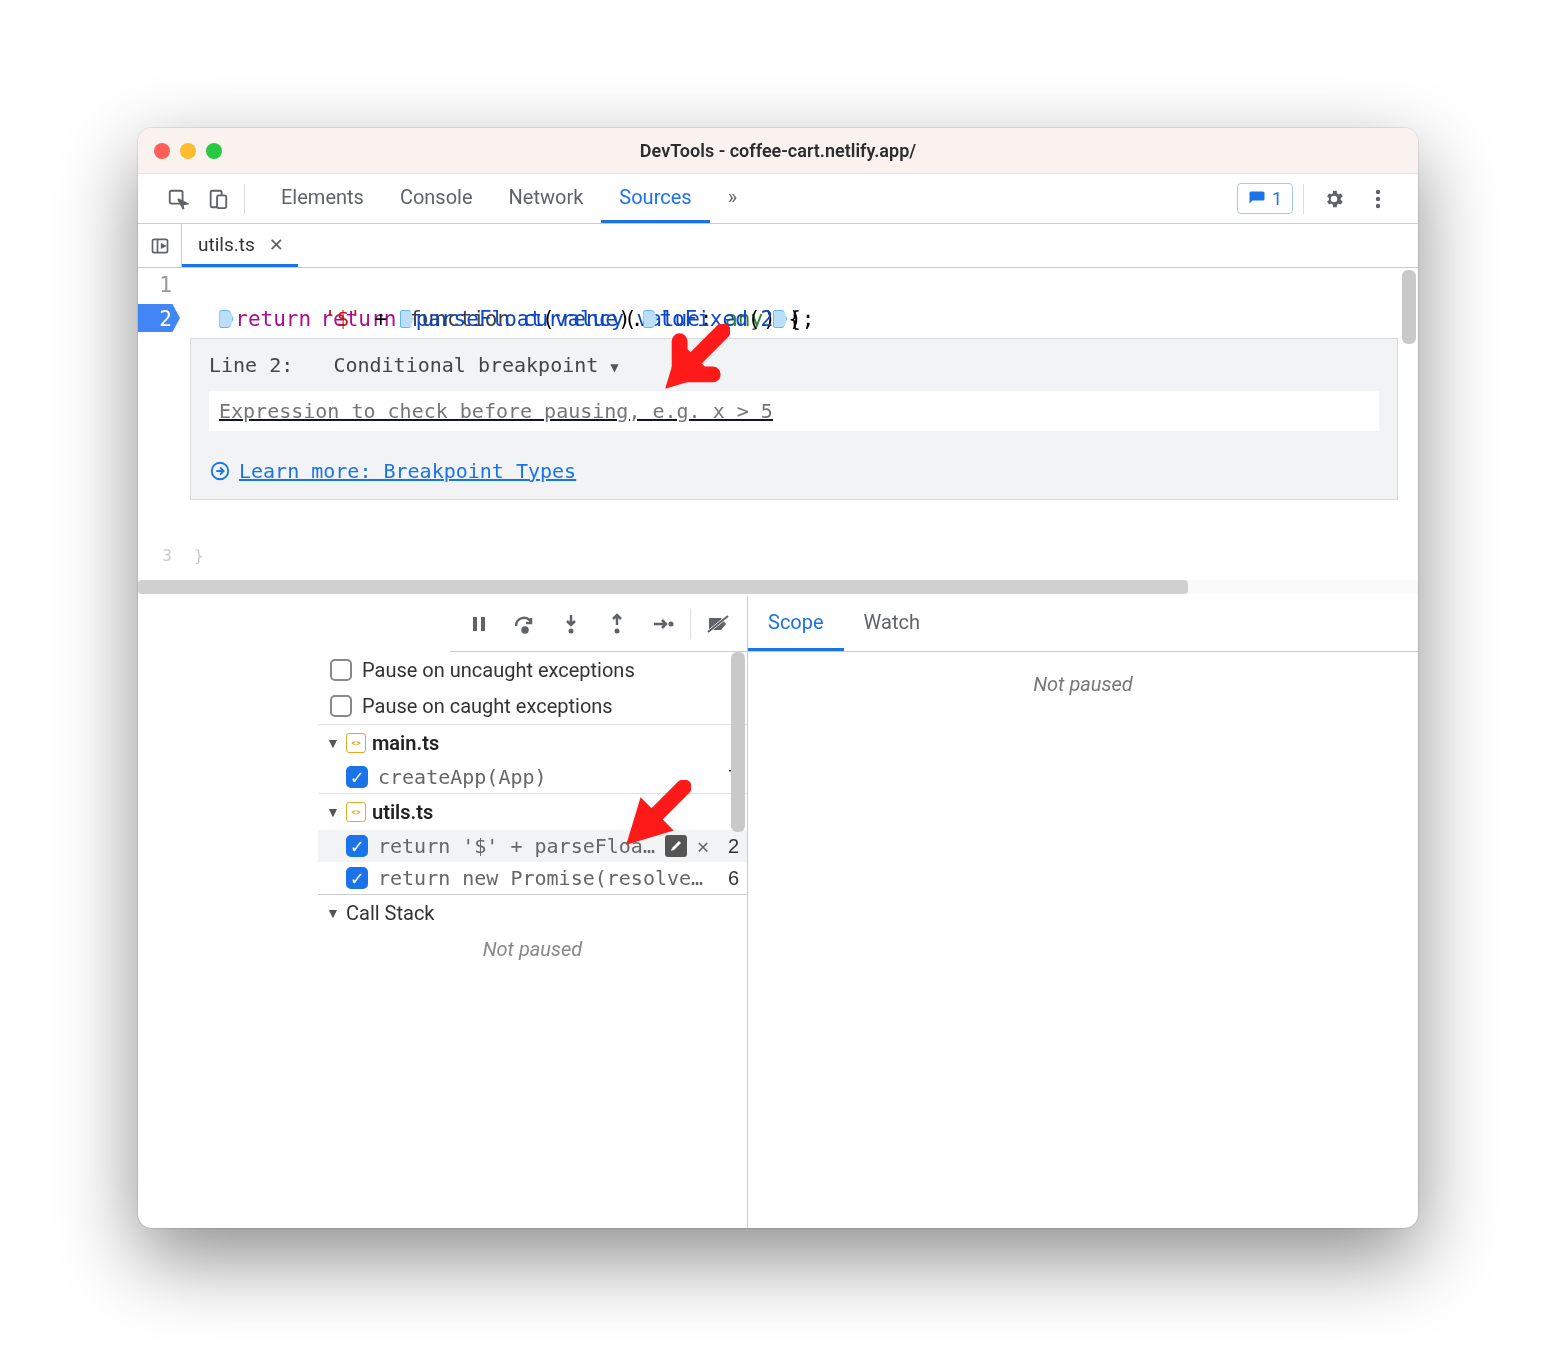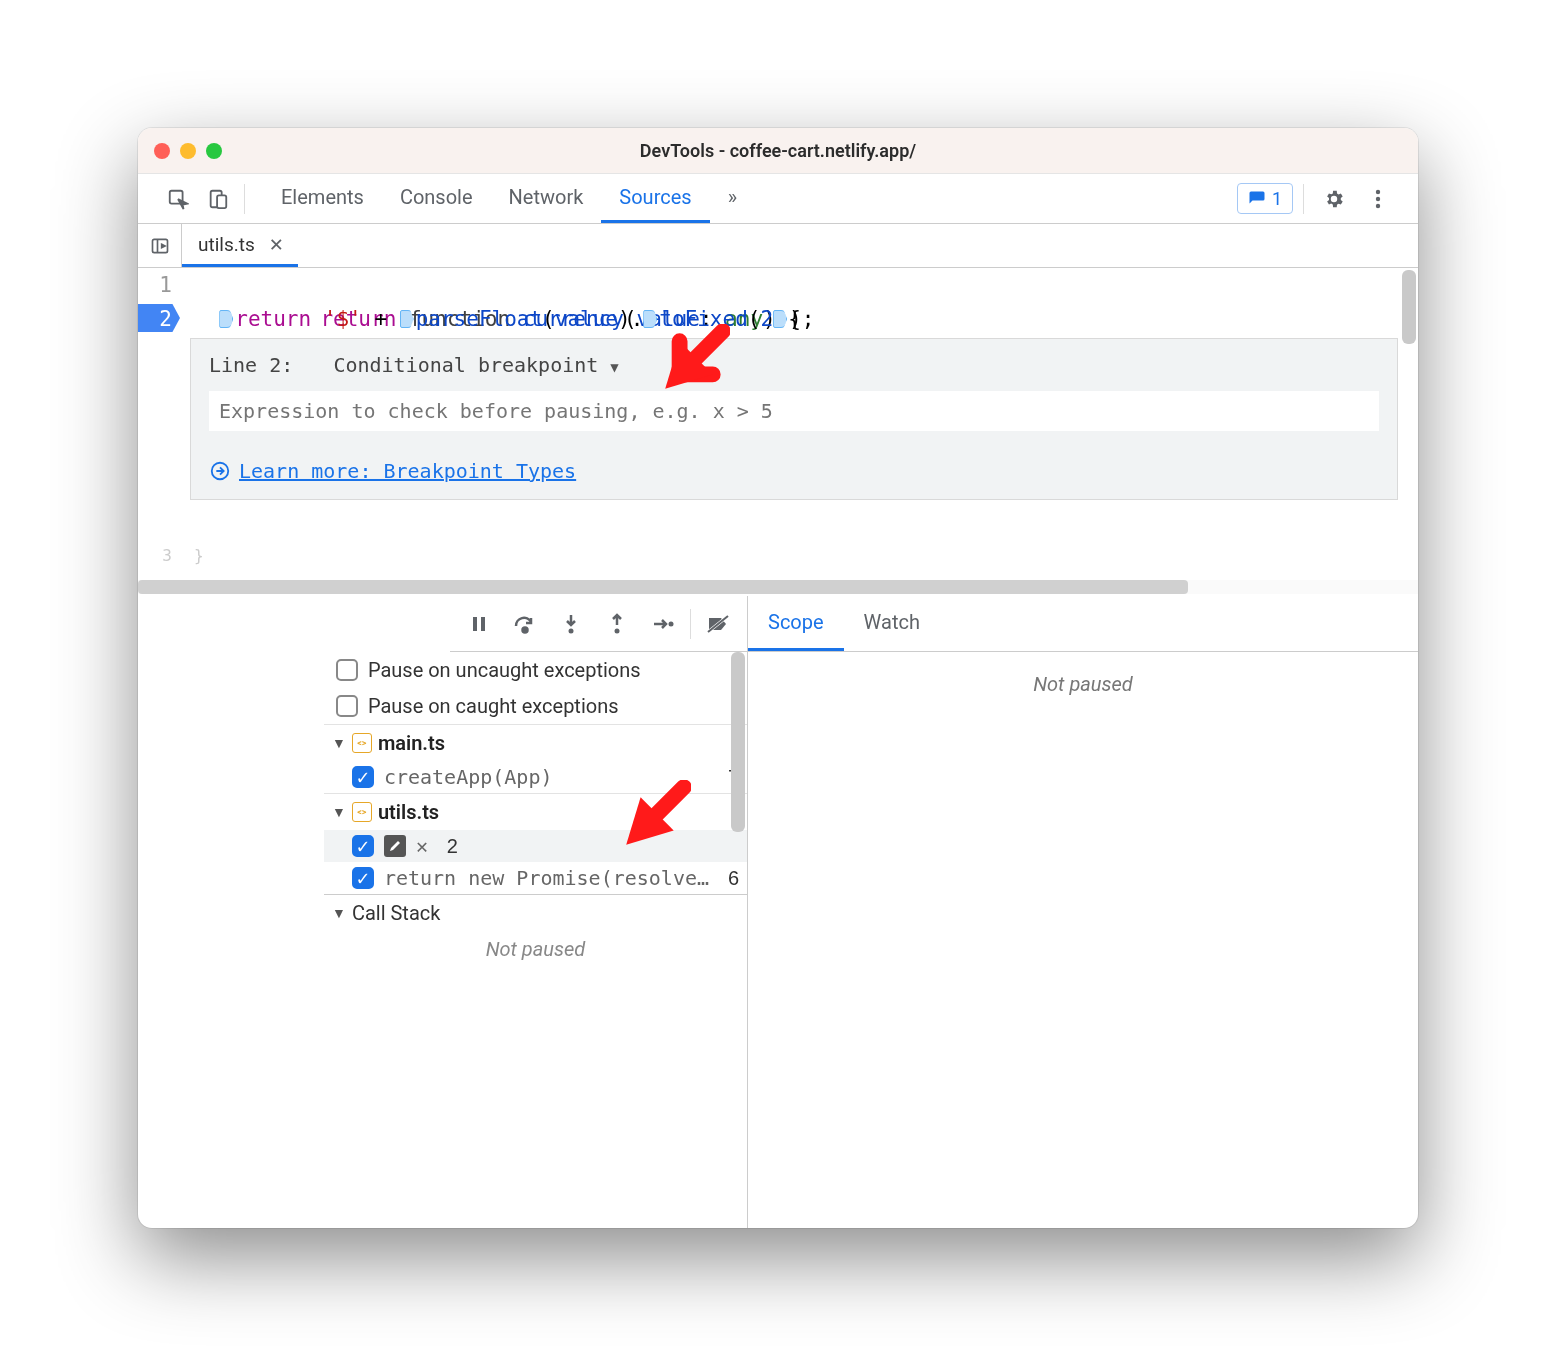--- a/index.html
+++ b/index.html
@@ -133,20 +133,21 @@
     padding: 14px 18px 16px 18px;
     font-family: "Menlo","Monaco",monospace; font-size: 20px;
     color: #444;
   }
   .cond-head { display: flex; align-items: center; gap: 8px; margin-bottom: 14px; }
   .cond-dd-arrow { color: #555; font-size: 14px; }
   .cond-input {
     background: #fff; border: none; padding: 8px 10px;
     font-family: inherit; font-size: inherit; width: 100%;
     color: #0f172a;
+    text-decoration: underline;
   }
   .cond-link {
     display: flex; align-items: center; gap: 6px; margin-top: 28px;
     color: #1a73e8; text-decoration: underline; font-size: 20px;
   }
   .cond-link svg { margin-right: 2px; }
   .line3frag { position: absolute; left: 0; top: 278px; display: flex; }
   .code-hscroll {
     height: 18px; background: #fff; display: flex; align-items: center;
   }
@@ -429,20 +430,21 @@
           <span class="ln">7</span>
         </div>
 
         <div class="file-group-head">
           <span class="tree-arrow">▼</span>
           <span class="ts-icon">&lt;&gt;</span>
           <span>utils.ts</span>
         </div>
         <div class="bp-row hover" style="position:relative;">
           <div class="check-box checked">✓</div>
+          <span class="txt">return '$' + parseFloa…</span>
           <span class="pencil">
             <svg width="14" height="14" viewBox="0 0 14 14" fill="#fff">
                 <path d="M2 12 L3 9 L10 2 L12 4 L5 11 Z"></path>
               </svg>
           </span>
           <span style="color:#666;font-size:20px;">✕</span>
           <span class="ln">2</span>
 
           <div class="red-arrow" style="right:56px; top:-50px;">
             <svg viewBox="0 0 50 50">

